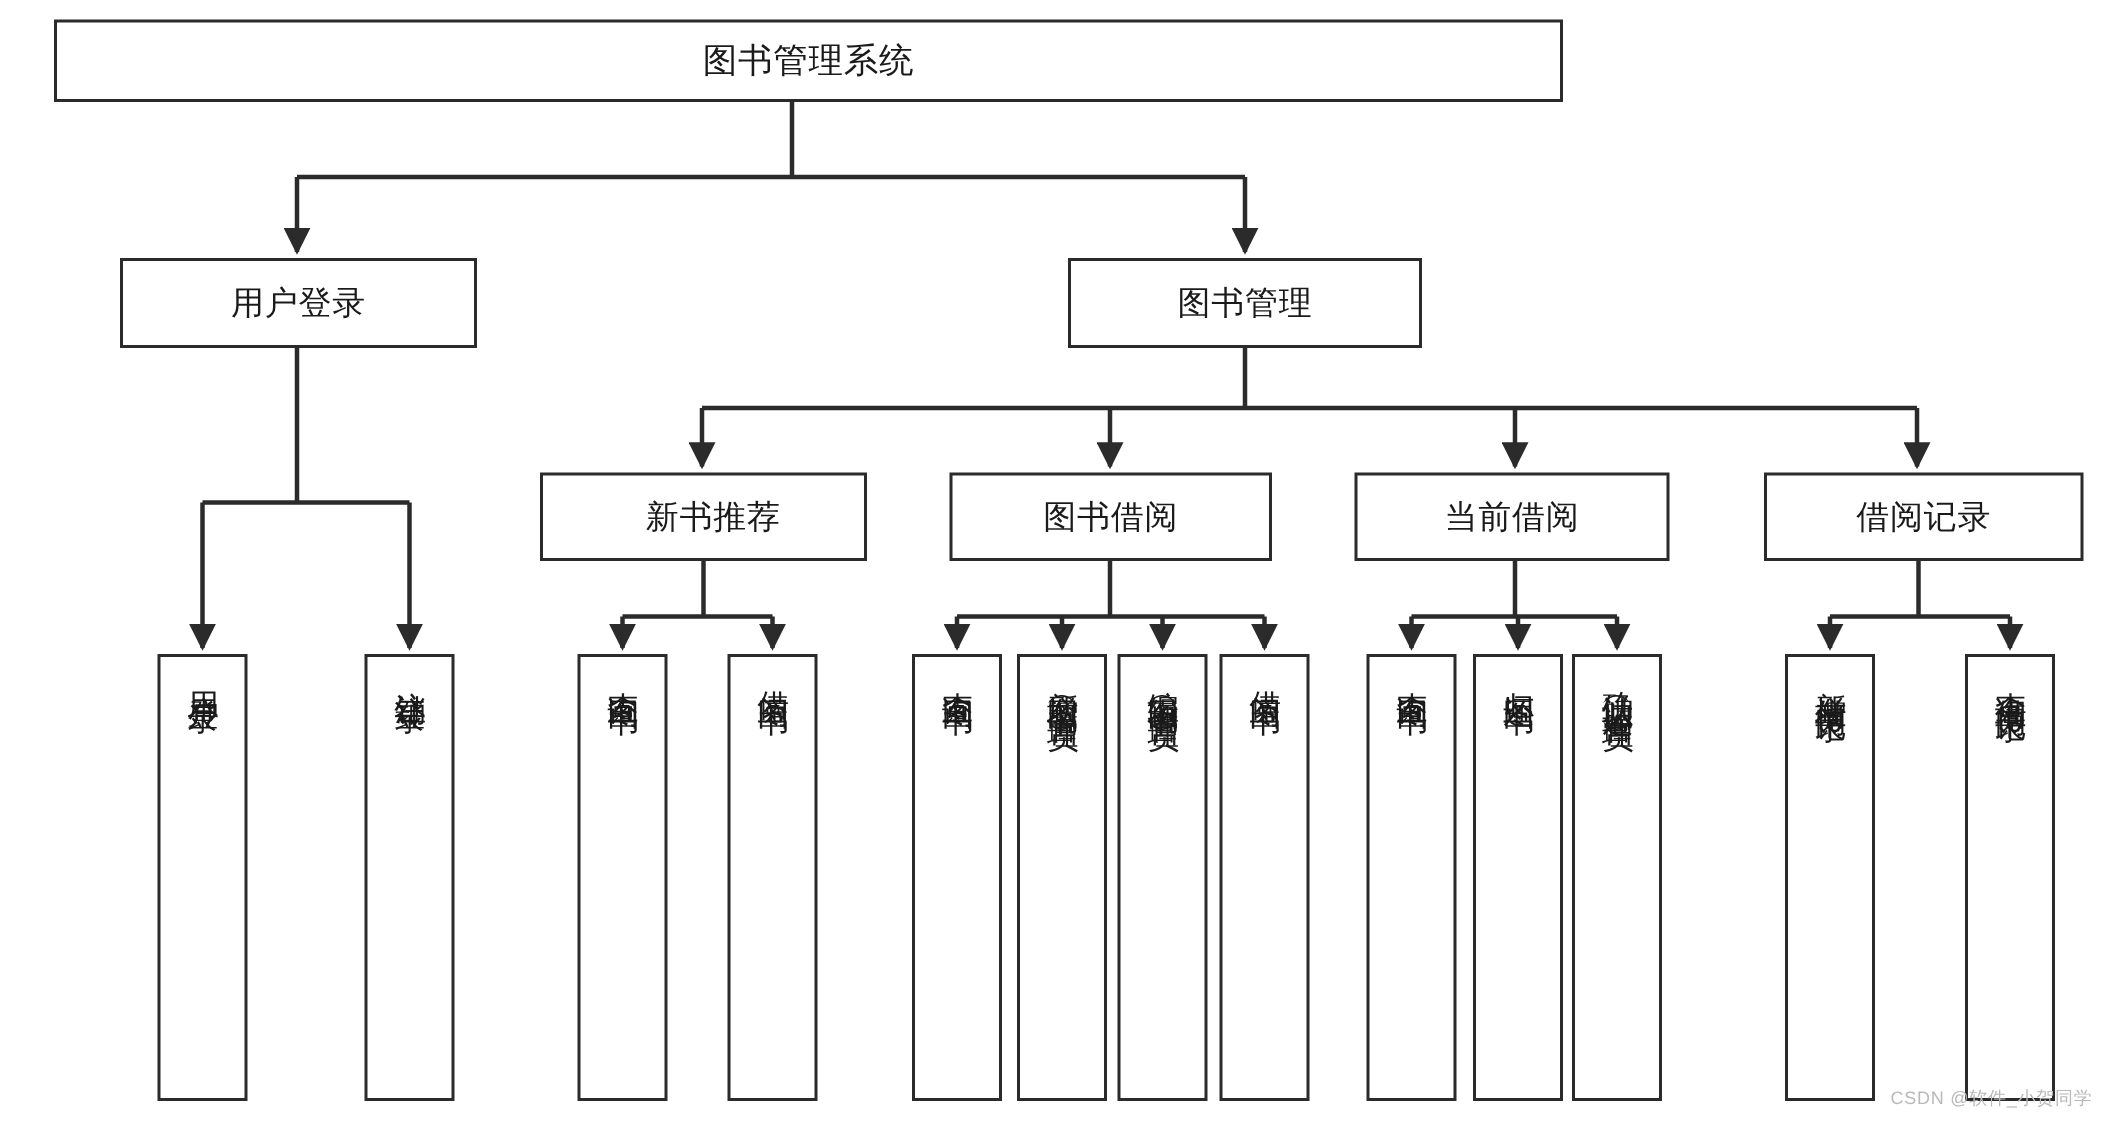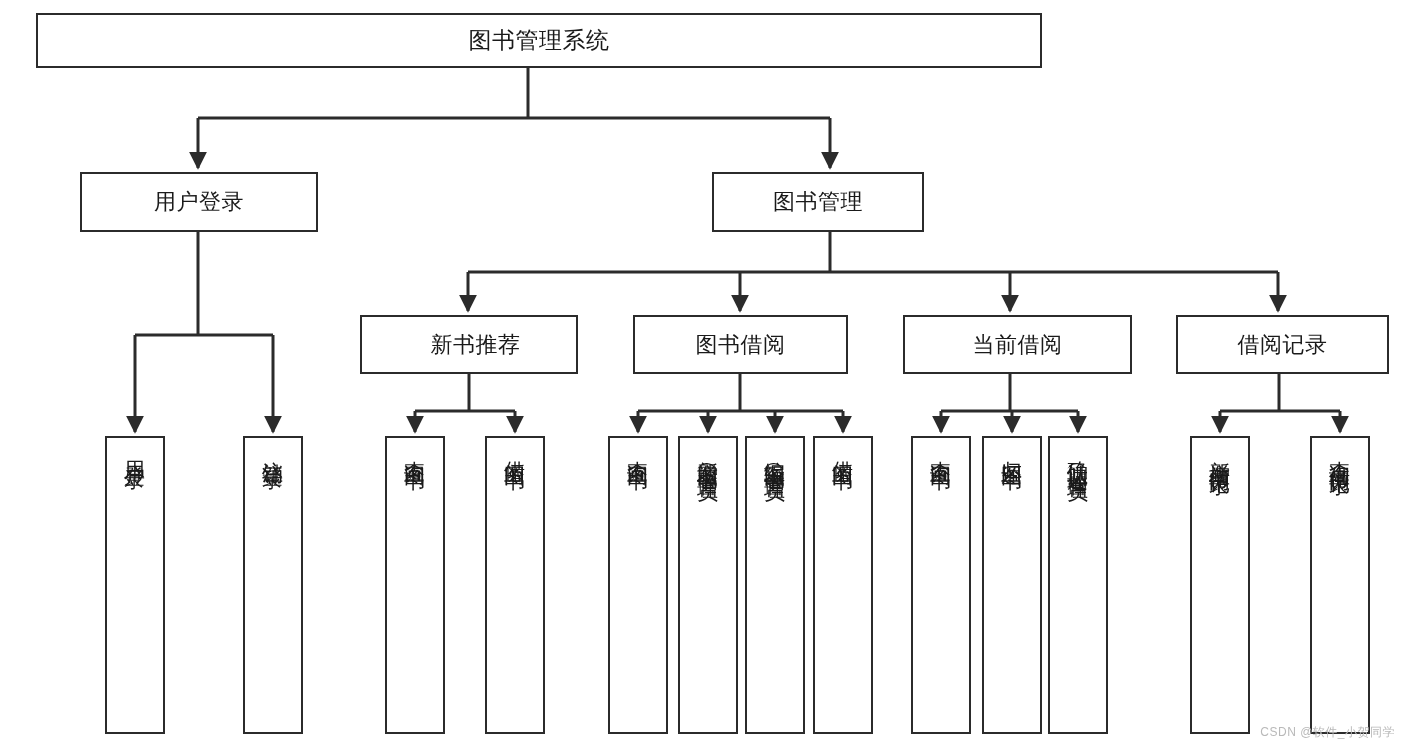--- a/index.html
+++ b/index.html
@@ -127,31 +127,31 @@
     </g>
   </svg>
 
   <div class="node h-node root" style="left:16px; top:13px; width:1006px; height:55px;margin-left:20px;">
     <span class="node-label">图书管理系统</span>
   </div>
 
   <div class="node h-node" style="left:80px; top:172px; width:238px; height:60px;">
     <span class="node-label">用户登录</span>
   </div>
-  <div class="node h-node" style="left:712px; top:172px; width:212px; height:60px;">
+  <div class="node h-node" style="left:712px; top:172px; width:236px; height:60px;">
     <span class="node-label">图书管理</span>
   </div>
 
   <div class="node h-node" style="left:360px; top:315px; width:218px; height:59px;padding-left:13px;">
     <span class="node-label">新书推荐</span>
   </div>
   <div class="node h-node" style="left:633px; top:315px; width:215px; height:59px;">
     <span class="node-label">图书借阅</span>
   </div>
-  <div class="node h-node" style="left:903px; top:315px; width:229px; height:59px;">
+  <div class="node h-node" style="left:903px; top:315px; width:210px; height:59px;">
     <span class="node-label">当前借阅</span>
   </div>
   <div class="node h-node" style="left:1176px; top:315px; width:213px; height:59px;align-items:center;">
     <span class="node-label">借阅记录</span>
   </div>
 
   <div class="node v-node" style="left:105px; top:436px; width:60px; height:298px;">
     <span class="node-label">用户登录</span>
   </div>
   <div class="node v-node" style="left:243px; top:436px; width:60px; height:298px;">

